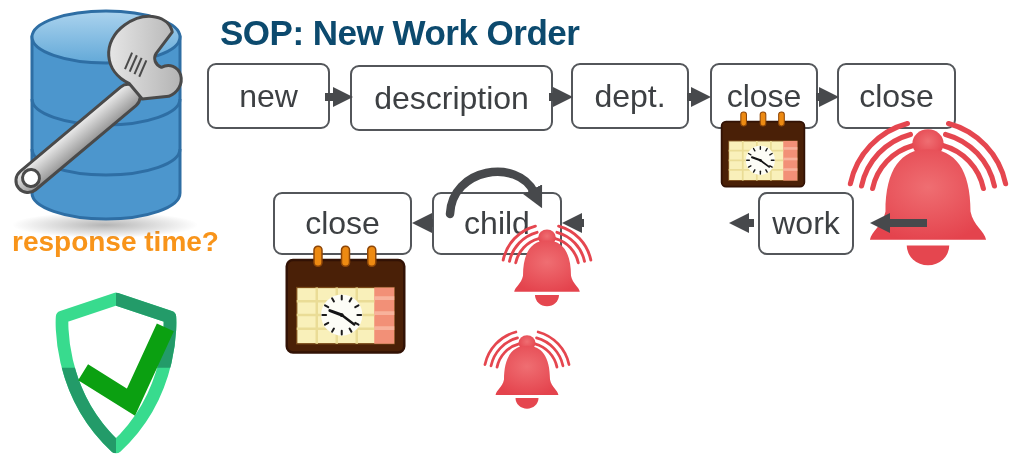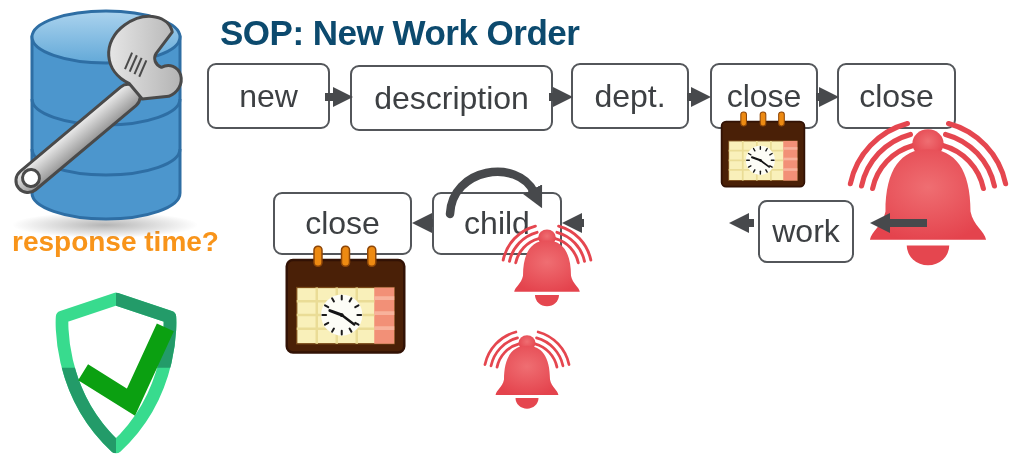--- a/index.html
+++ b/index.html
@@ -151,21 +151,21 @@
   <div class="fbox" style="left:837px;top:63px;width:119px">
     <span>close</span>
   </div>
 
   <div class="fbox row2" style="left:273px;top:192px;width:139px">
     <span>close</span>
   </div>
   <div class="fbox row2" style="left:432px;top:192px;width:130px">
     <span>child</span>
   </div>
-  <div class="fbox row2" style="left:758px;top:200px;width:96px">
+  <div class="fbox row2" style="left:758px;top:192px;width:96px">
     <span>work</span>
   </div>
 
   <div class="abs question">response time?</div>
 
   <svg class="abs icon" style="left:719px;top:111px" width="88" height="77.5" viewBox="0 0 100 88">
       <use href="#calsym"></use>
     </svg>
 
   <svg class="abs icon" style="left:283px;top:245px" width="125" height="110" viewBox="0 0 100 88">

